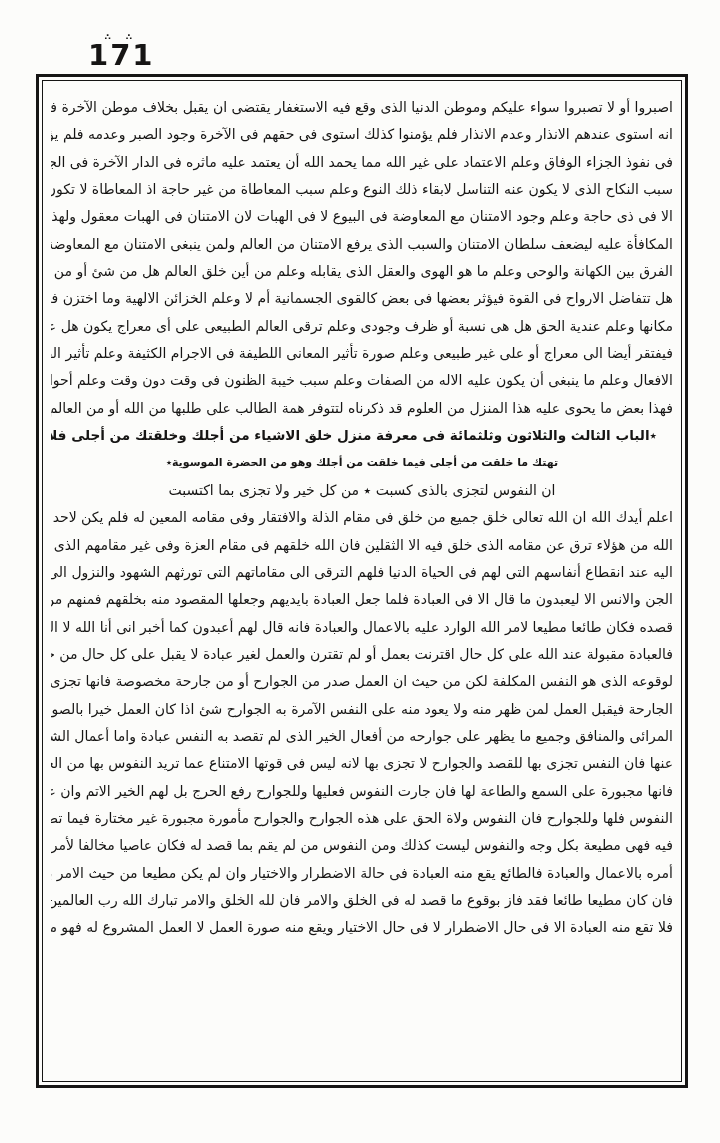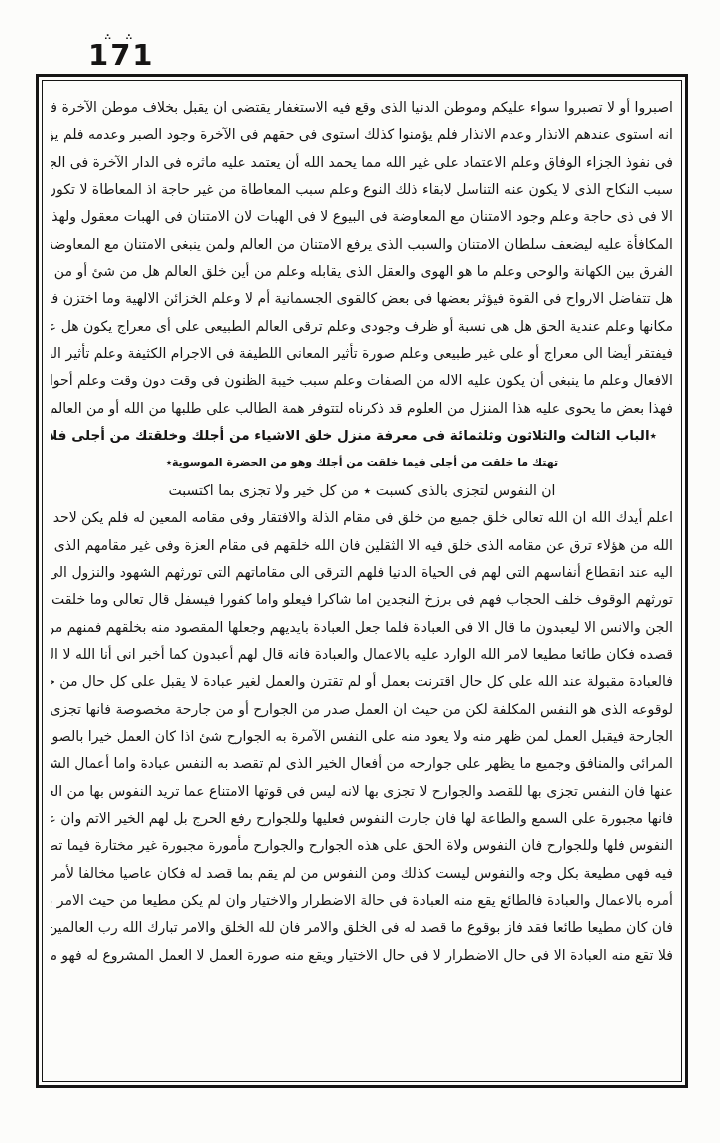--- a/index.html
+++ b/index.html
@@ -67,21 +67,20 @@
       <div class="line body">مكانها وعلم عندية الحق هل هى نسبة أو ظرف وجودى وعلم ترقى العالم الطبيعى على أى معراج يكون هل على طبيعى</div>
       <div class="line body">فيفتقر أيضا الى معراج أو على غير طبيعى وعلم صورة تأثير المعانى اللطيفة فى الاجرام الكثيفة وعلم تأثير القصد فى</div>
       <div class="line body">الافعال وعلم ما ينبغى أن يكون عليه الاله من الصفات وعلم سبب خيبة الظنون فى وقت دون وقت وعلم أحوال التنزيه</div>
       <div class="line body">فهذا بعض ما يحوى عليه هذا المنزل من العلوم قد ذكرناه لتتوفر همة الطالب على طلبها من الله أو من العالم بها والله</div>
       <div class="line heading-start">٭الباب الثالث والثلاثون وثلثمائة فى معرفة منزل خلق الاشياء من أجلك وخلقتك من أجلى فلا</div>
       <div class="line heading-end">تهتك ما خلقت من أجلى فيما خلقت من أجلك وهو من الحضرة الموسوية٭</div>
       <div class="line verse">ان النفوس لتجزى بالذى كسبت   ٭   من كل خير ولا تجزى بما اكتسبت</div>
       <div class="line body">اعلم أيدك الله ان الله تعالى خلق جميع من خلق فى مقام الذلة والافتقار وفى مقامه المعين له فلم يكن لاحد من خلق</div>
       <div class="line body">الله من هؤلاء ترق عن مقامه الذى خلق فيه الا الثقلين فان الله خلقهم فى مقام العزة وفى غير مقامهم الذى ينتهون</div>
       <div class="line body">اليه عند انقطاع أنفاسهم التى لهم فى الحياة الدنيا فلهم الترقى الى مقاماتهم التى تورثهم الشهود والنزول الى مقاماتهم التى</div>
-      <div class="line body">تورثهم الوقوف خلف الحجاب فهم فى برزخ النجدين اما شاكرا فيعلو واما كفورا فيسفل قال تعالى وما خلقت</div>
       <div class="line body">الجن والانس الا ليعبدون ما قال الا فى العبادة فلما جعل العبادة بايديهم وجعلها المقصود منه بخلقهم فمنهم من قام بما</div>
       <div class="line body">قصده فكان طائعا مطيعا لامر الله الوارد عليه بالاعمال والعبادة فانه قال لهم أعبدون كما أخبر انى أنا الله لا اله الا أنا</div>
       <div class="line body">فالعبادة مقبولة عند الله على كل حال اقترنت بعمل أو لم تقترن والعمل لغير عبادة لا يقبل على كل حال من حيث القاصد</div>
       <div class="line body">لوقوعه الذى هو النفس المكلفة لكن من حيث ان العمل صدر من الجوارح أو من جارحة مخصوصة فانها تجزى به تلك</div>
       <div class="line body">الجارحة فيقبل العمل لمن ظهر منه ولا يعود منه على النفس الآمرة به الجوارح شئ اذا كان العمل خيرا بالصورة كصلاة</div>
       <div class="line body">المرائى والمنافق وجميع ما يظهر على جوارحه من أفعال الخير الذى لم تقصد به النفس عبادة واما أعمال الشر المنهى</div>
       <div class="line body">عنها فان النفس تجزى بها للقصد والجوارح لا تجزى بها لانه ليس فى قوتها الامتناع عما تريد النفوس بها من الحركات</div>
       <div class="line body">فانها مجبورة على السمع والطاعة لها فان جارت النفوس فعليها وللجوارح رفع الحرج بل لهم الخير الاتم وان عدلت</div>
       <div class="line body">النفوس فلها وللجوارح فان النفوس ولاة الحق على هذه الجوارح والجوارح مأمورة مجبورة غير مختارة فيما تصرف</div>
       <div class="line body">فيه فهى مطيعة بكل وجه والنفوس ليست كذلك ومن النفوس من لم يقم بما قصد له فكان عاصيا مخالفا لأمر الله حين</div>

